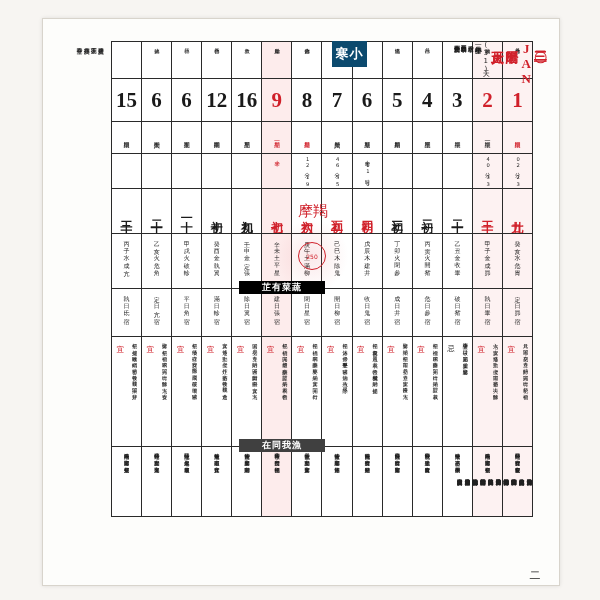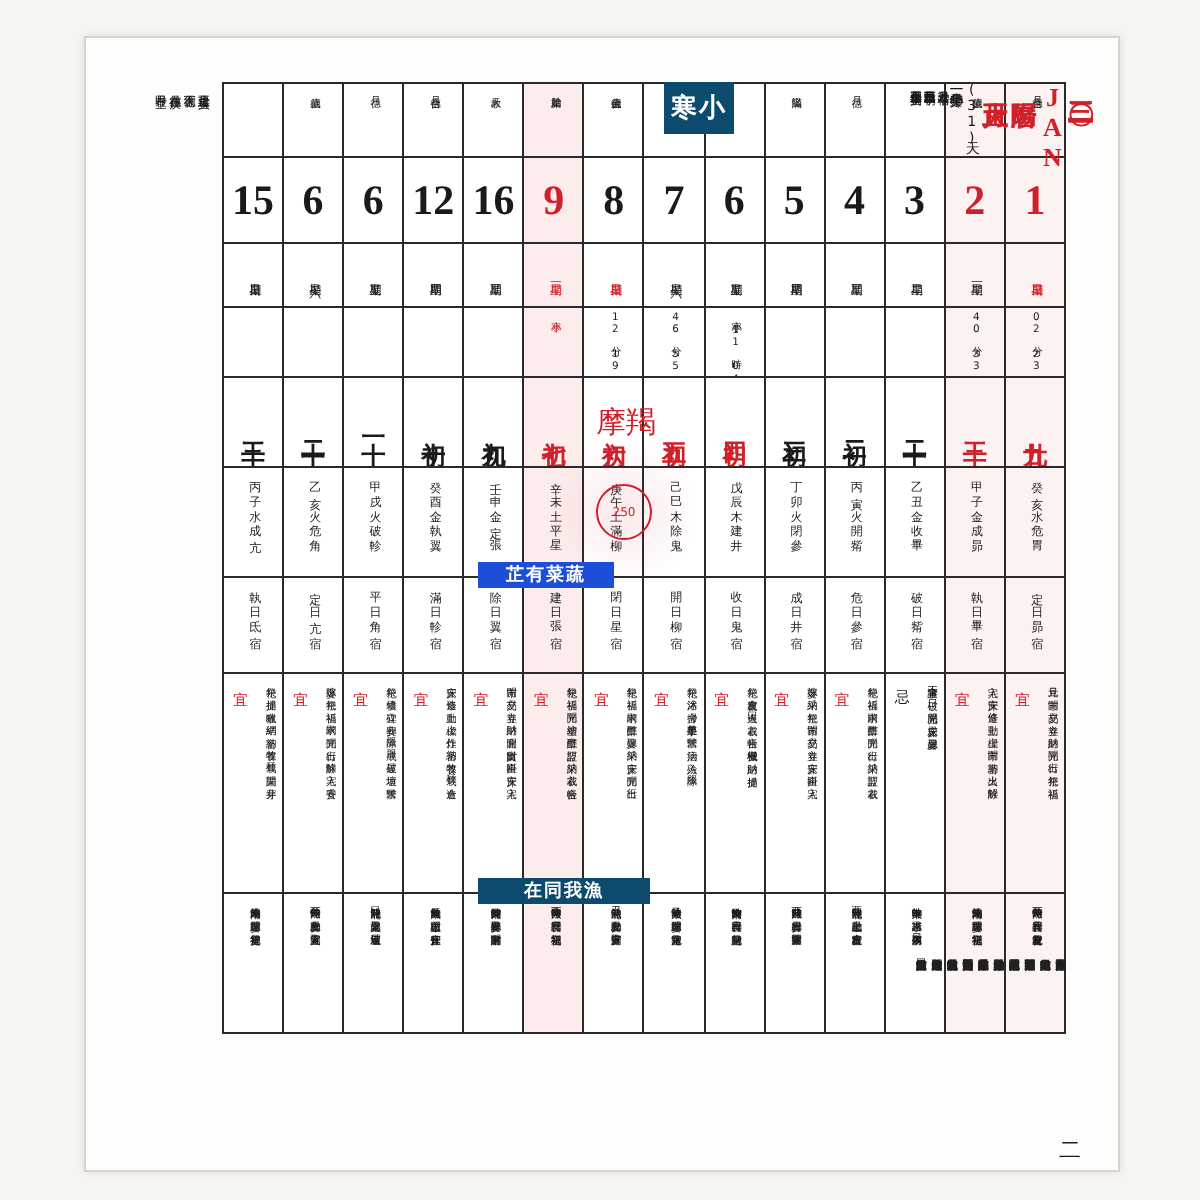--- a/index.html
+++ b/index.html
@@ -119,27 +119,27 @@
   .zodiac .inner{
     width:26px;height:26px;border:1px solid #d0202a;border-radius:50%;
     display:flex;align-items:center;justify-content:center;font-size:6px;
   }
   .zodiac-label{
     position:absolute;left:228px;top:183px;width:84px;text-align:center;
     color:#d0202a;font-size:15px;font-weight:normal;
     font-family:"Liberation Serif","DejaVu Serif",serif;
   }
   .banner{
-    position:absolute;left:196px;top:262px;width:68px;height:13px;
-    background:#1d4ed8;color:#fff;font-size:9px;font-weight:bold;
+    position:absolute;left:196px;top:262px;width:86px;height:13px;
+    background:#000000;color:#fff;font-size:9px;font-weight:bold;
     display:flex;align-items:center;justify-content:center;letter-spacing:1px;
   }
   .banner2{
     position:absolute;left:196px;top:420px;width:86px;height:13px;
-    background:#0c4a6e;color:#fff;font-size:9px;font-weight:bold;
+    background:#404040;color:#fff;font-size:9px;font-weight:bold;
     display:flex;align-items:center;justify-content:center;letter-spacing:1px;
   }
   .footer-note{
     position:absolute;right:18px;bottom:22px;
     writing-mode:vertical-rl;text-orientation:upright;
     font-size:11px;color:#1a1a1a;
   }
   .bottomtext{
     position:absolute;left:20px;bottom:6px;width:470px;height:104px;
     display:flex;flex-direction:row-reverse;gap:1px;

